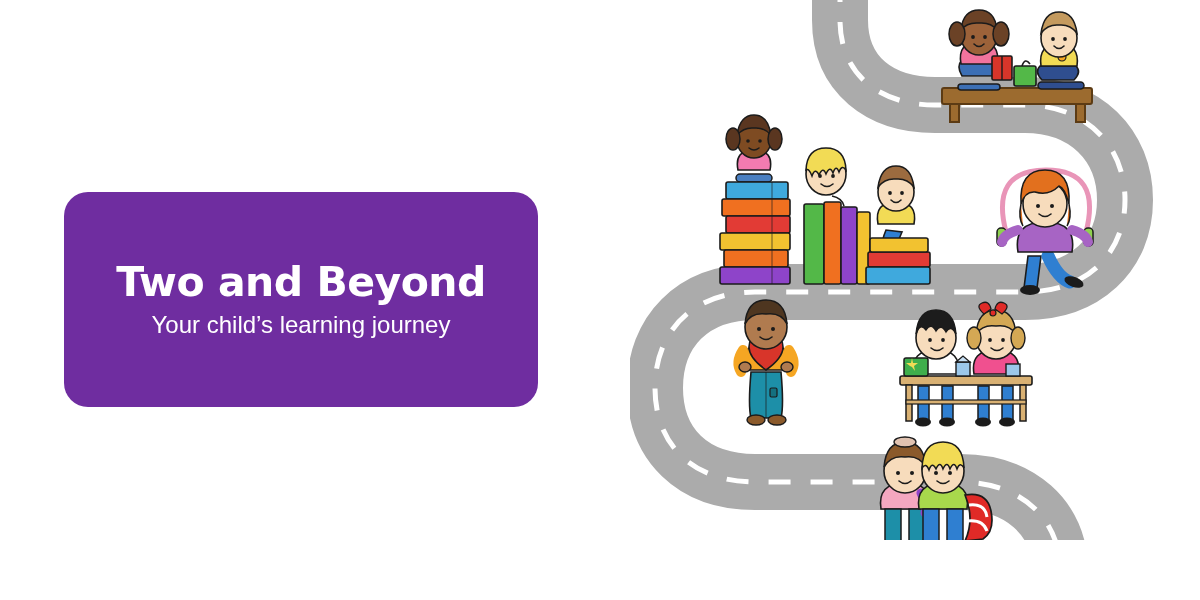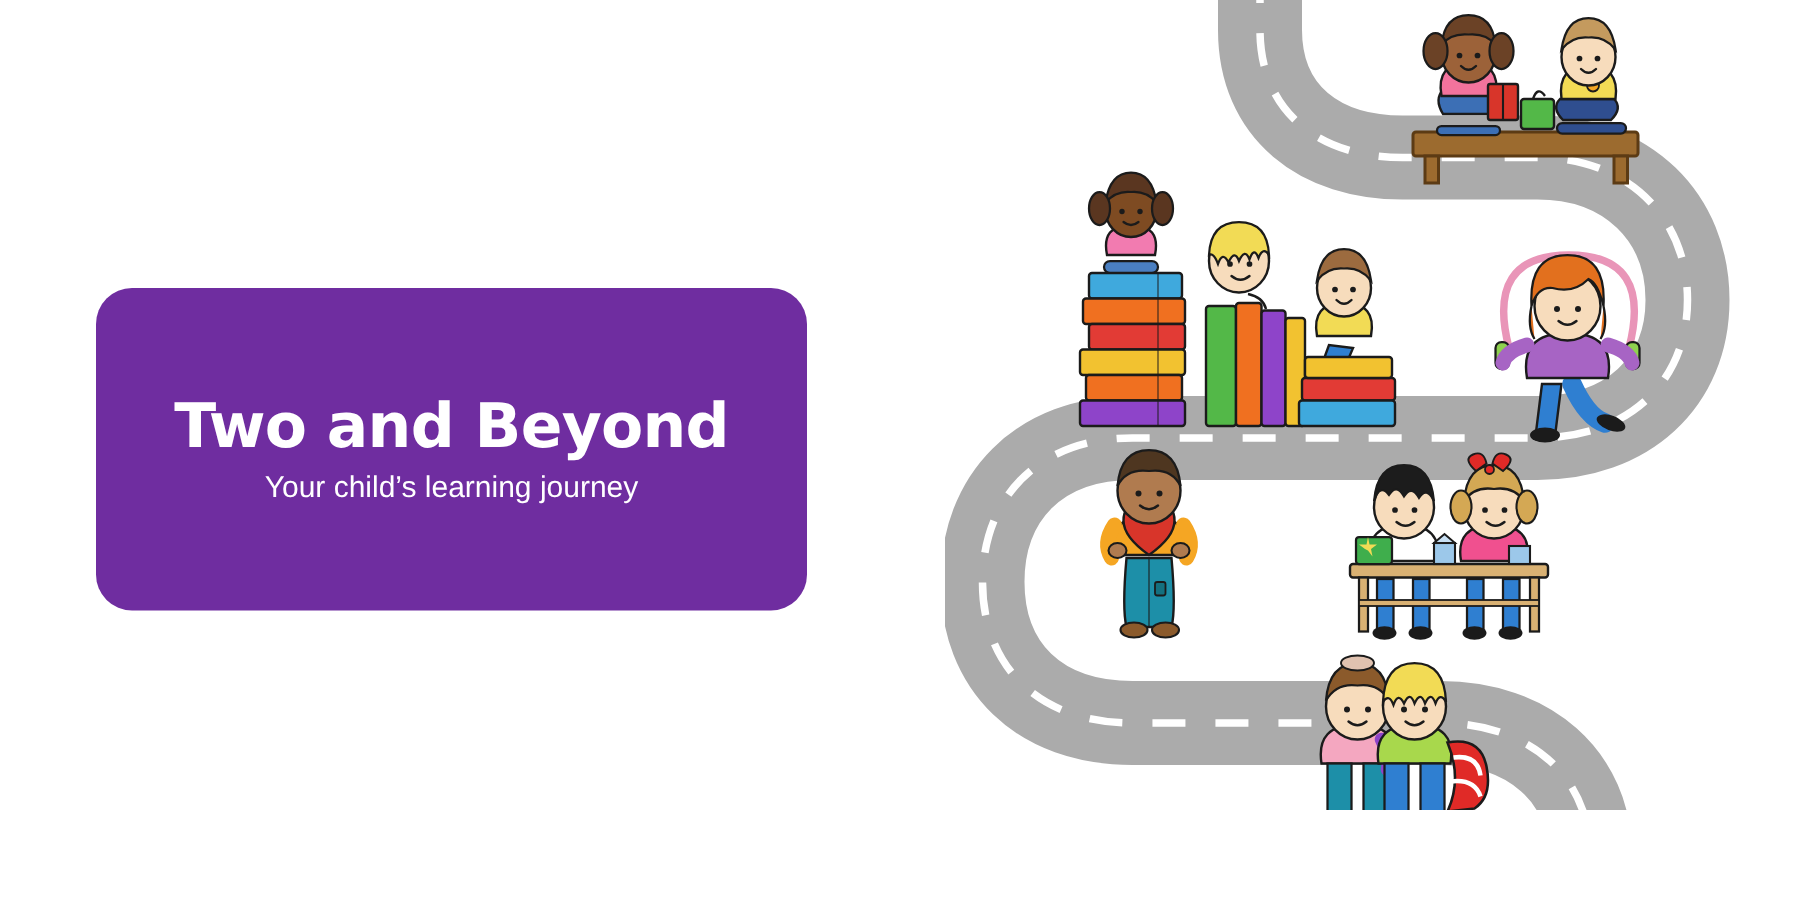--- a/index.html
+++ b/index.html
@@ -41,21 +41,21 @@
     font-weight: 700;
     letter-spacing: -0.5px;
     line-height: 1.1;
     margin: 0 0 6px 0;
     text-align: center;
     white-space: nowrap;
   }
   #card-subtitle {
     color: #ffffff;
     font-family: "Liberation Sans", sans-serif;
-    font-size: 20px;
+    font-size: 24px;
     font-weight: 300;
     letter-spacing: 0px;
     line-height: 1.15;
     margin: 0;
     text-align: center;
     white-space: nowrap;
   }
 
   
   #illustration {

